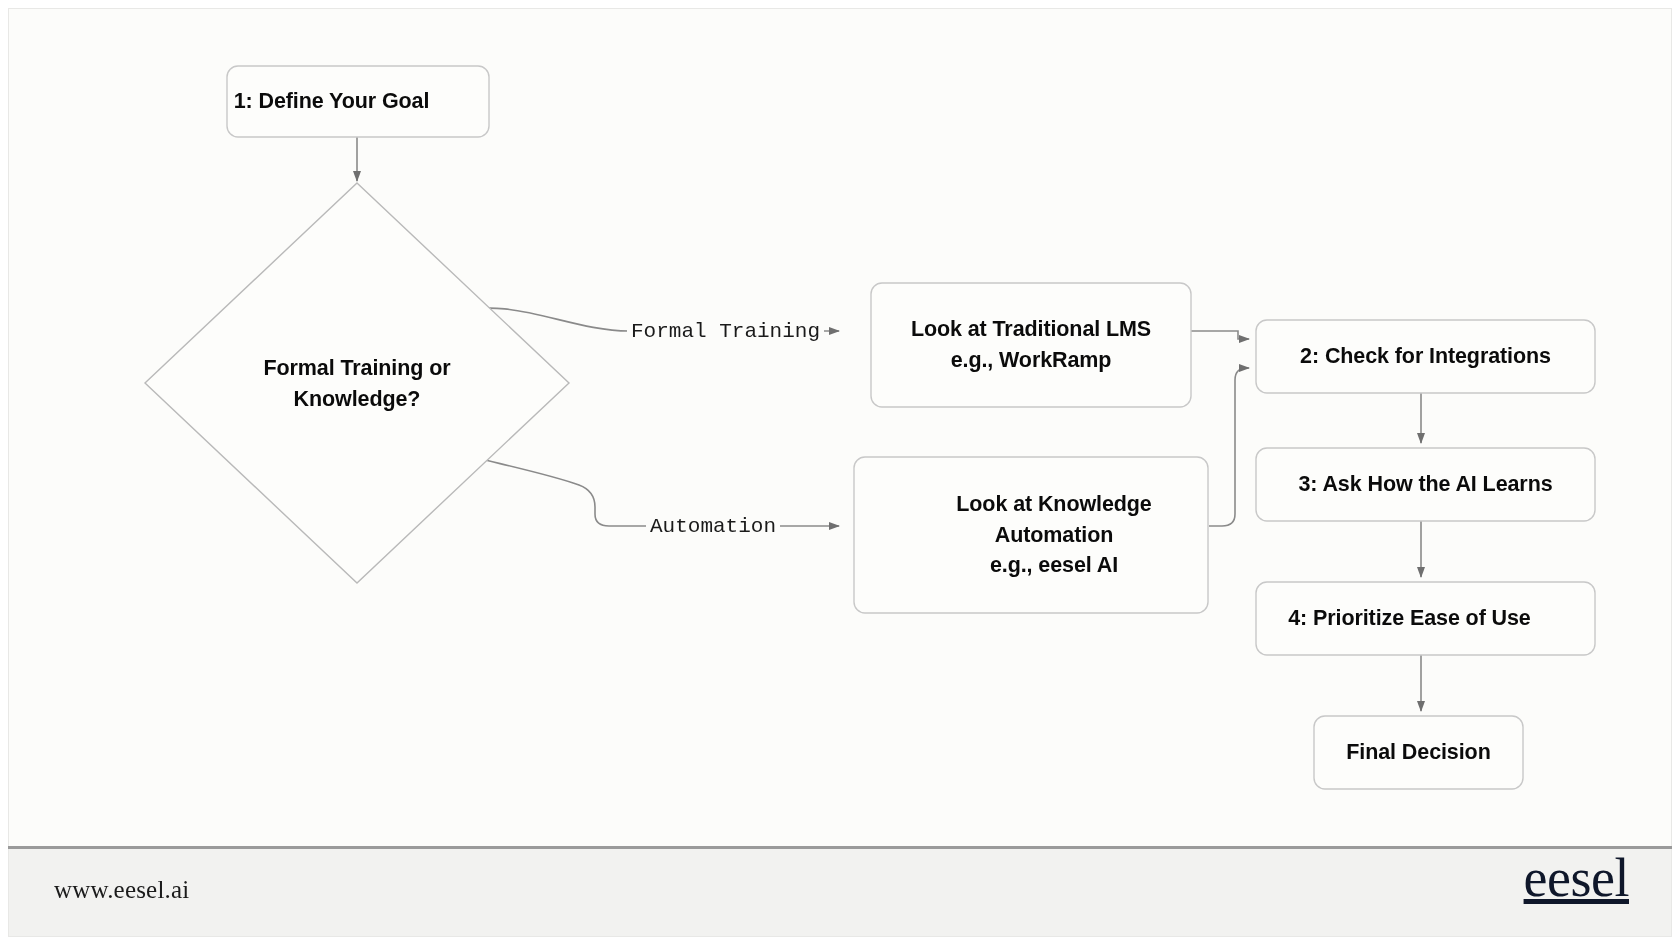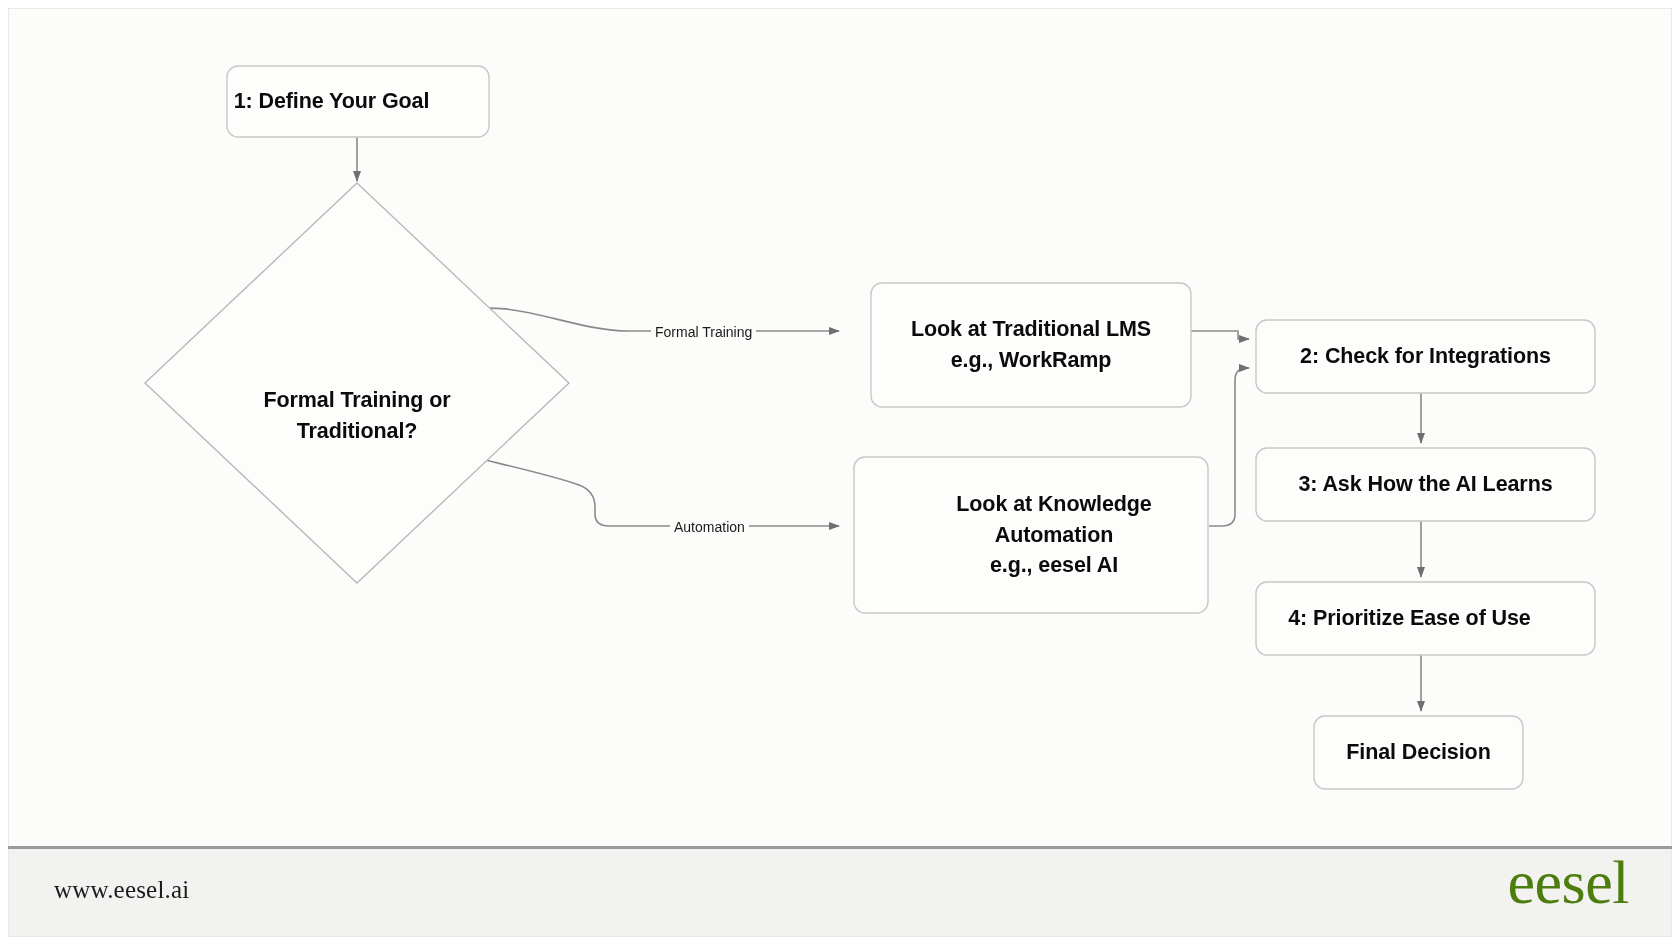--- a/index.html
+++ b/index.html
@@ -54,30 +54,29 @@
     line-height: 1.42;
     pointer-events: none;
     -webkit-font-smoothing: antialiased;
   }
   .node-label .ln { display: block; white-space: nowrap; }
   .size-box { font-size: 21.5px; }
   .size-diamond { font-size: 21.5px; }
 
   .edge-label {
     position: absolute;
-    font-family: Liberation Sans, sans-serif;
+    font-family: Liberation Mono, monospace;
     font-weight: normal;
-    font-size: 14px;
+    font-size: 21px;
     color: #1a1a1a;
     background: #fcfcfa;
     padding: 0 4px;
     white-space: nowrap;
     line-height: 1.2;
     pointer-events: none;
-    margin-left: 24px;
   }
 
   
   #footer-rule {
     position: absolute;
     left: 8px;
     top: 846px;
     width: 1664px;
     height: 3px;
     background: #9a9a9a;
@@ -102,24 +101,25 @@
     font-size: 25px;
     color: #1b1b1b;
     letter-spacing: 0.2px;
     text-align: right;
   }
   #footer-logo {
     position: absolute;
     right: 42px;
     top: 2px;
     font-family: "Liberation Serif", serif;
-    font-size: 62px;
-    color: #4d7c0f;
+    font-size: 54px;
+    color: #0f172a;
     letter-spacing: -0.5px;
     line-height: 1;
+    text-decoration: underline;
   }
 </style>
 </head>
 <body>
 
 <div id="page">
 
   <div id="canvas">
 
     <svg id="diagram-svg" viewBox="0 0 1664 838">
@@ -167,23 +167,23 @@
         <rect x="1247" y="573" width="339" height="73" rx="11" ry="11" fill="#fdfdfb" stroke="#c8c8c8" stroke-width="1.4"></rect>
 
         <rect x="1305" y="707" width="209" height="73" rx="11" ry="11" fill="#fdfdfb" stroke="#c8c8c8" stroke-width="1.4"></rect>
       </g>
     </svg>
 
     <div class="node-label size-box" style="left:218px; top:57px; width:209px; height:71px;">
       <span class="ln">1: Define Your Goal</span>
     </div>
 
-    <div class="node-label size-diamond" style="left:196px; top:340px; width:304px; height:70px;margin-top:32px;">
+    <div class="node-label size-diamond" style="left:196px; top:340px; width:304px; height:70px;">
       <span class="ln">Formal Training or</span>
-      <span class="ln">Traditional?</span>
+      <span class="ln">Knowledge?</span>
     </div>
 
     <div class="node-label size-box" style="left:862px; top:274px; width:320px; height:124px;">
       <span class="ln">Look at Traditional LMS</span>
       <span class="ln">e.g., WorkRamp</span>
     </div>
 
     <div class="node-label size-box" style="left:845px; top:448px; width:400px; height:156px;text-align:right;">
       <span class="ln">Look at Knowledge</span>
       <span class="ln">Automation</span>

